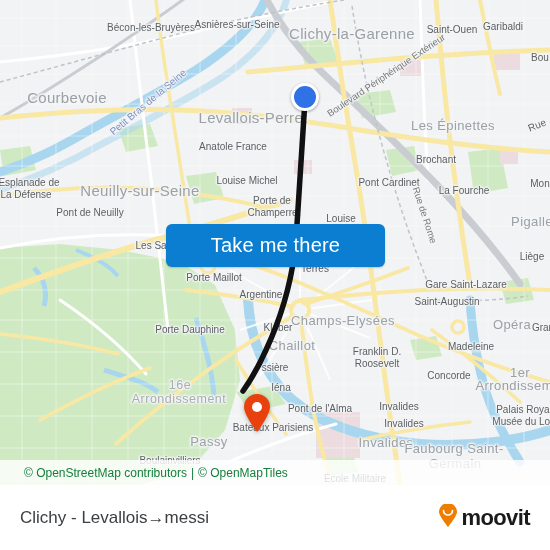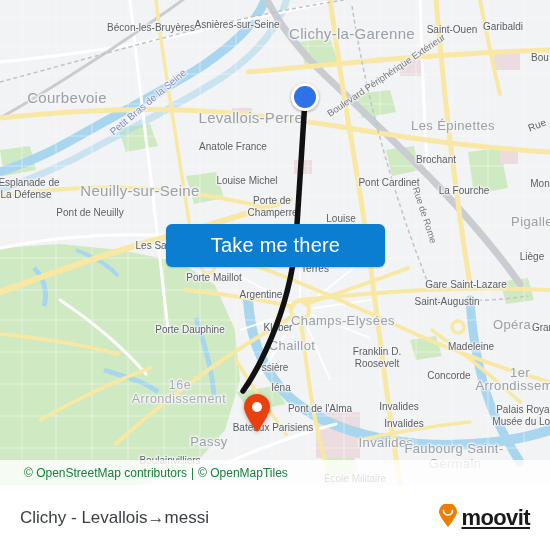--- a/index.html
+++ b/index.html
@@ -75,21 +75,21 @@
     position:absolute;left:0;top:485px;width:550px;height:65px;
     background:#ffffff;display:flex;align-items:center;
     justify-content:space-between;padding:0 20px;box-sizing:border-box;
   }
   #trip{
     display:flex;align-items:center;gap:0;
     font-size:17px;color:#3c4043;
   }
   #trip .arrow{font-size:17px;color:#3c4043;}
   #brand{display:flex;align-items:center;gap:2px;}
-  #brand .word{font-size:22px;font-weight:bold;color:#1a1a1a;letter-spacing:-.6px;text-decoration:underline;}
+  #brand .word{font-size:22px;font-weight:bold;color:#1a1a1a;letter-spacing:-.6px;}
 </style>
 </head>
 <body>
 
 <div id="app">
 
   <div id="map">
 
     <svg width="550" height="485">
       <defs>

